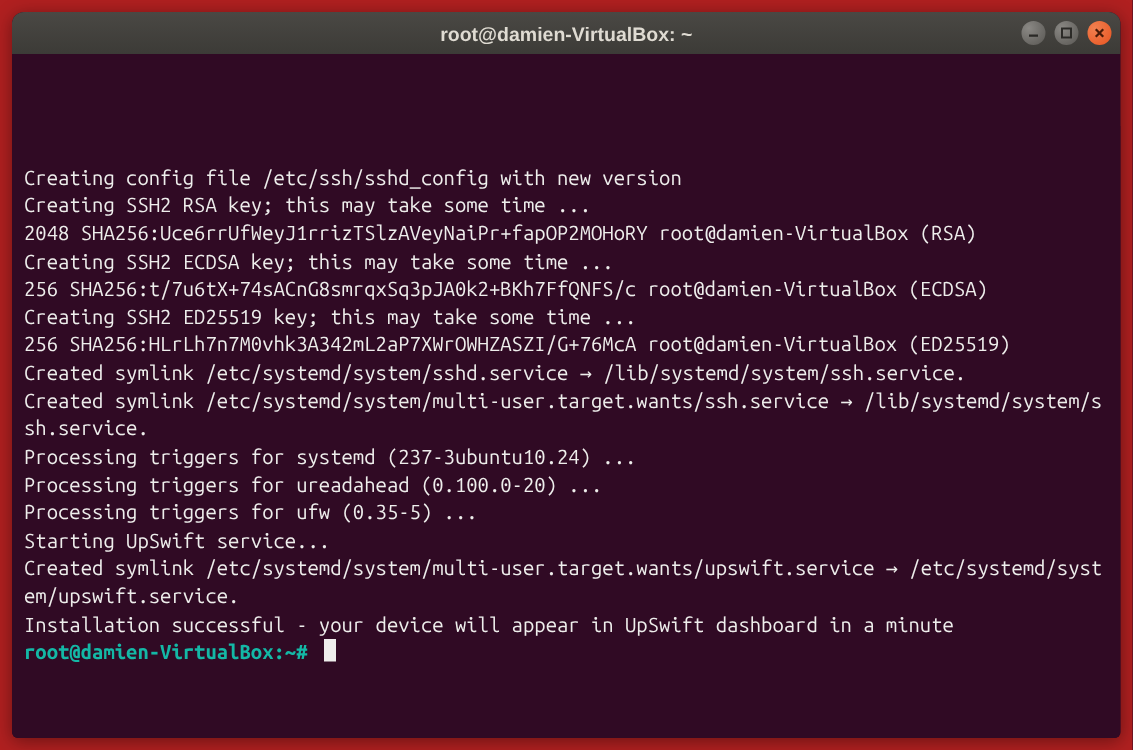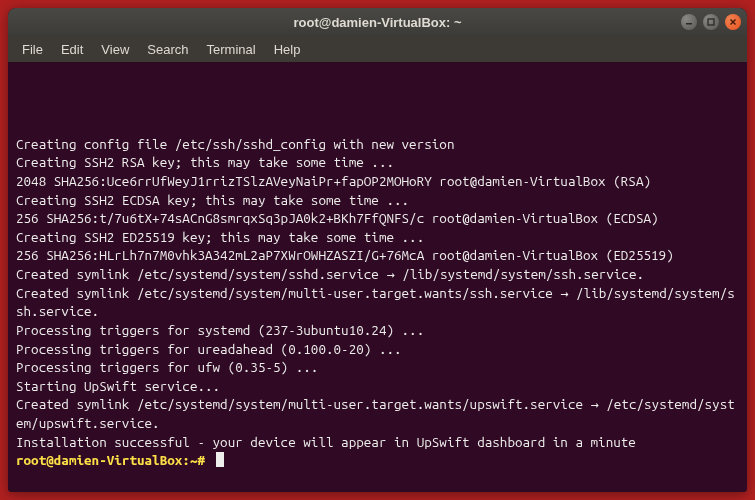--- a/index.html
+++ b/index.html
@@ -78,21 +78,21 @@
       font-family: "Ubuntu Mono", "DejaVu Sans Mono", Menlo, Consolas, monospace;
       font-size: 13.5px;
       line-height: 1.38;
       color: #eeeeec;
       white-space: pre-wrap;
       word-break: break-all;
       overflow: hidden;
       margin-top: 48px;
     }
     .prompt-line { display: inline; }
-    .prompt-text { color: #fde047; font-weight: bold; }
+    .prompt-text { color: #14b8a6; font-weight: bold; }
     .cursor {
       display: inline-block;
       width: 8px;
       height: 15px;
       background: #eeeeec;
       vertical-align: -2px;
       margin-left: 3px;
     }
   </style>
 </head>
@@ -113,23 +113,15 @@
           </svg>
       </div>
       <div class="wc-btn wc-close">
         <svg width="8" height="8" viewBox="0 0 8 8">
             <path d="M1.5 1.5 L6.5 6.5 M6.5 1.5 L1.5 6.5" stroke="#4a1b08" stroke-width="1.5"></path>
           </svg>
       </div>
     </div>
   </div>
 
-  <div class="menubar">
-    <span class="menu-item">File</span>
-    <span class="menu-item">Edit</span>
-    <span class="menu-item">View</span>
-    <span class="menu-item">Search</span>
-    <span class="menu-item">Terminal</span>
-    <span class="menu-item">Help</span>
-  </div>
 
   <div class="terminal" id="terminal-body"><div>&nbsp;</div><div>Creating config file /etc/ssh/sshd_config with new version</div><div>Creating SSH2 RSA key; this may take some time ...</div><div>2048 SHA256:Uce6rrUfWeyJ1rrizTSlzAVeyNaiPr+fapOP2MOHoRY root@damien-VirtualBox (RSA)</div><div>Creating SSH2 ECDSA key; this may take some time ...</div><div>256 SHA256:t/7u6tX+74sACnG8smrqxSq3pJA0k2+BKh7FfQNFS/c root@damien-VirtualBox (ECDSA)</div><div>Creating SSH2 ED25519 key; this may take some time ...</div><div>256 SHA256:HLrLh7n7M0vhk3A342mL2aP7XWrOWHZASZI/G+76McA root@damien-VirtualBox (ED25519)</div><div>Created symlink /etc/systemd/system/sshd.service → /lib/systemd/system/ssh.service.</div><div>Created symlink /etc/systemd/system/multi-user.target.wants/ssh.service → /lib/systemd/system/ssh.service.</div><div>Processing triggers for systemd (237-3ubuntu10.24) ...</div><div>Processing triggers for ureadahead (0.100.0-20) ...</div><div>Processing triggers for ufw (0.35-5) ...</div><div>Starting UpSwift service...</div><div>Created symlink /etc/systemd/system/multi-user.target.wants/upswift.service → /etc/systemd/system/upswift.service.</div><div>Installation successful - your device will appear in UpSwift dashboard in a minute</div><div class="prompt-line"><span class="prompt-text">root@damien-VirtualBox:~# </span><span class="cursor"></span></div></div>
 </div>
 
 </body></html>

